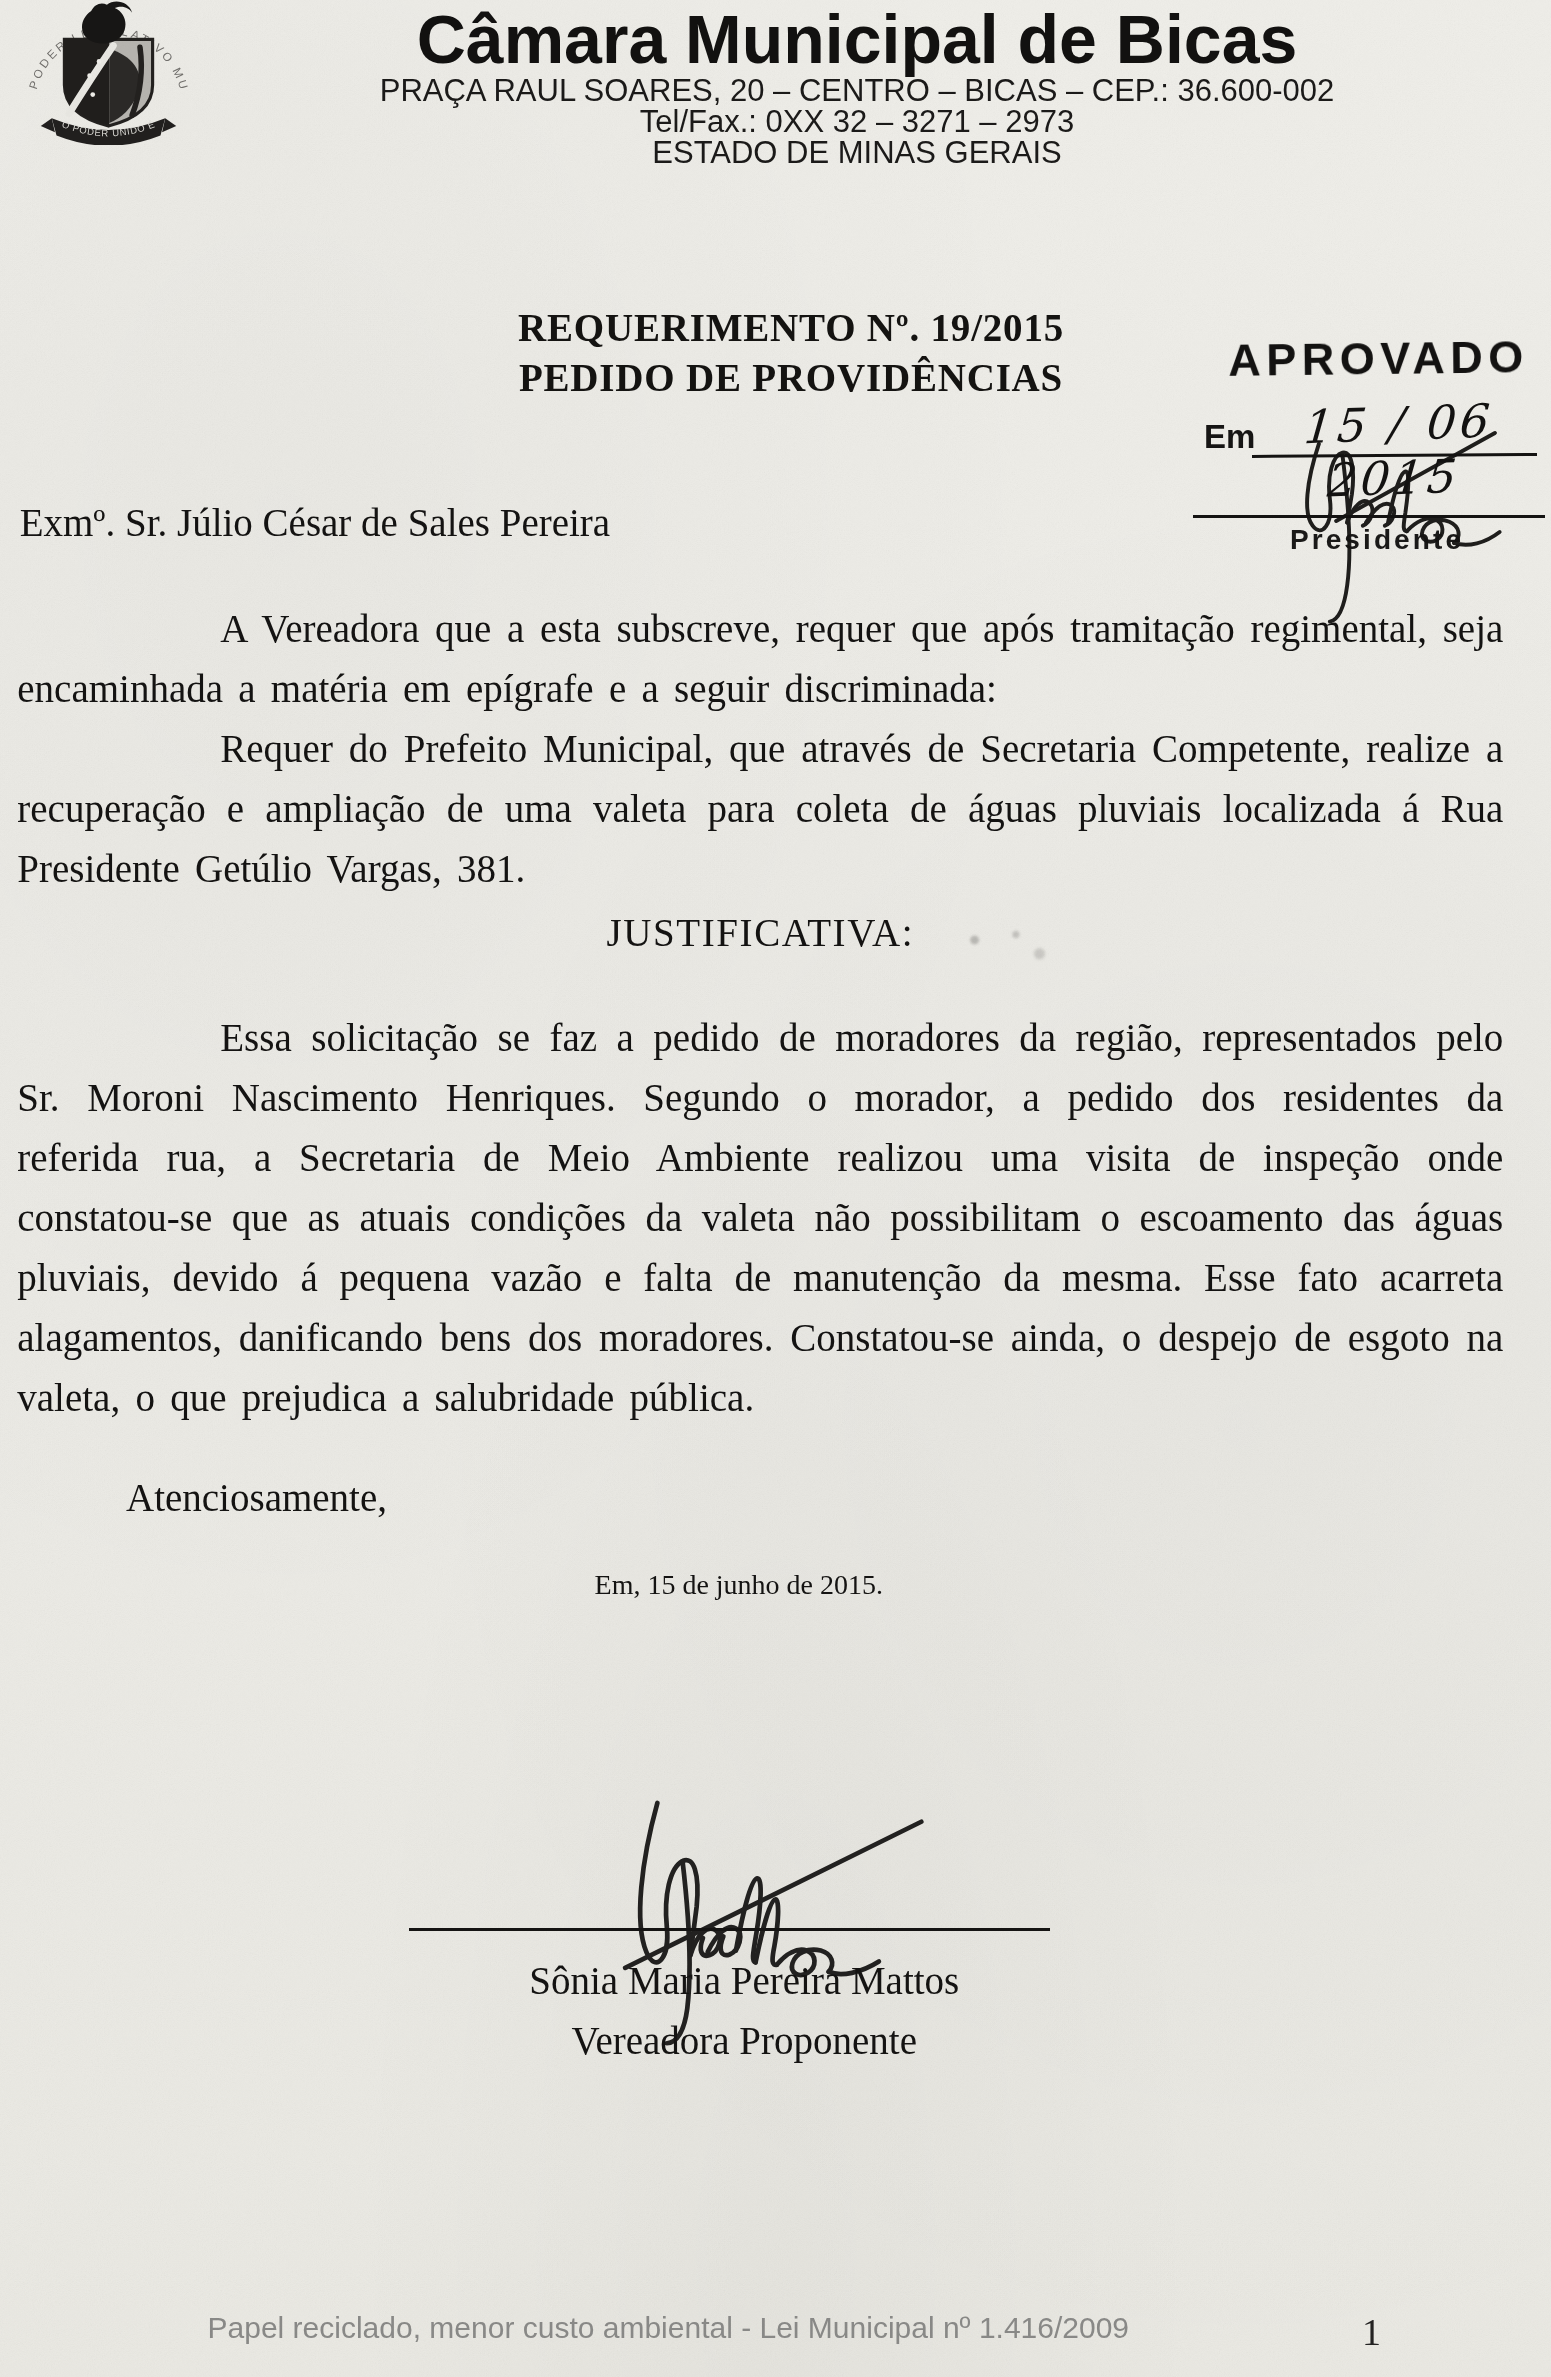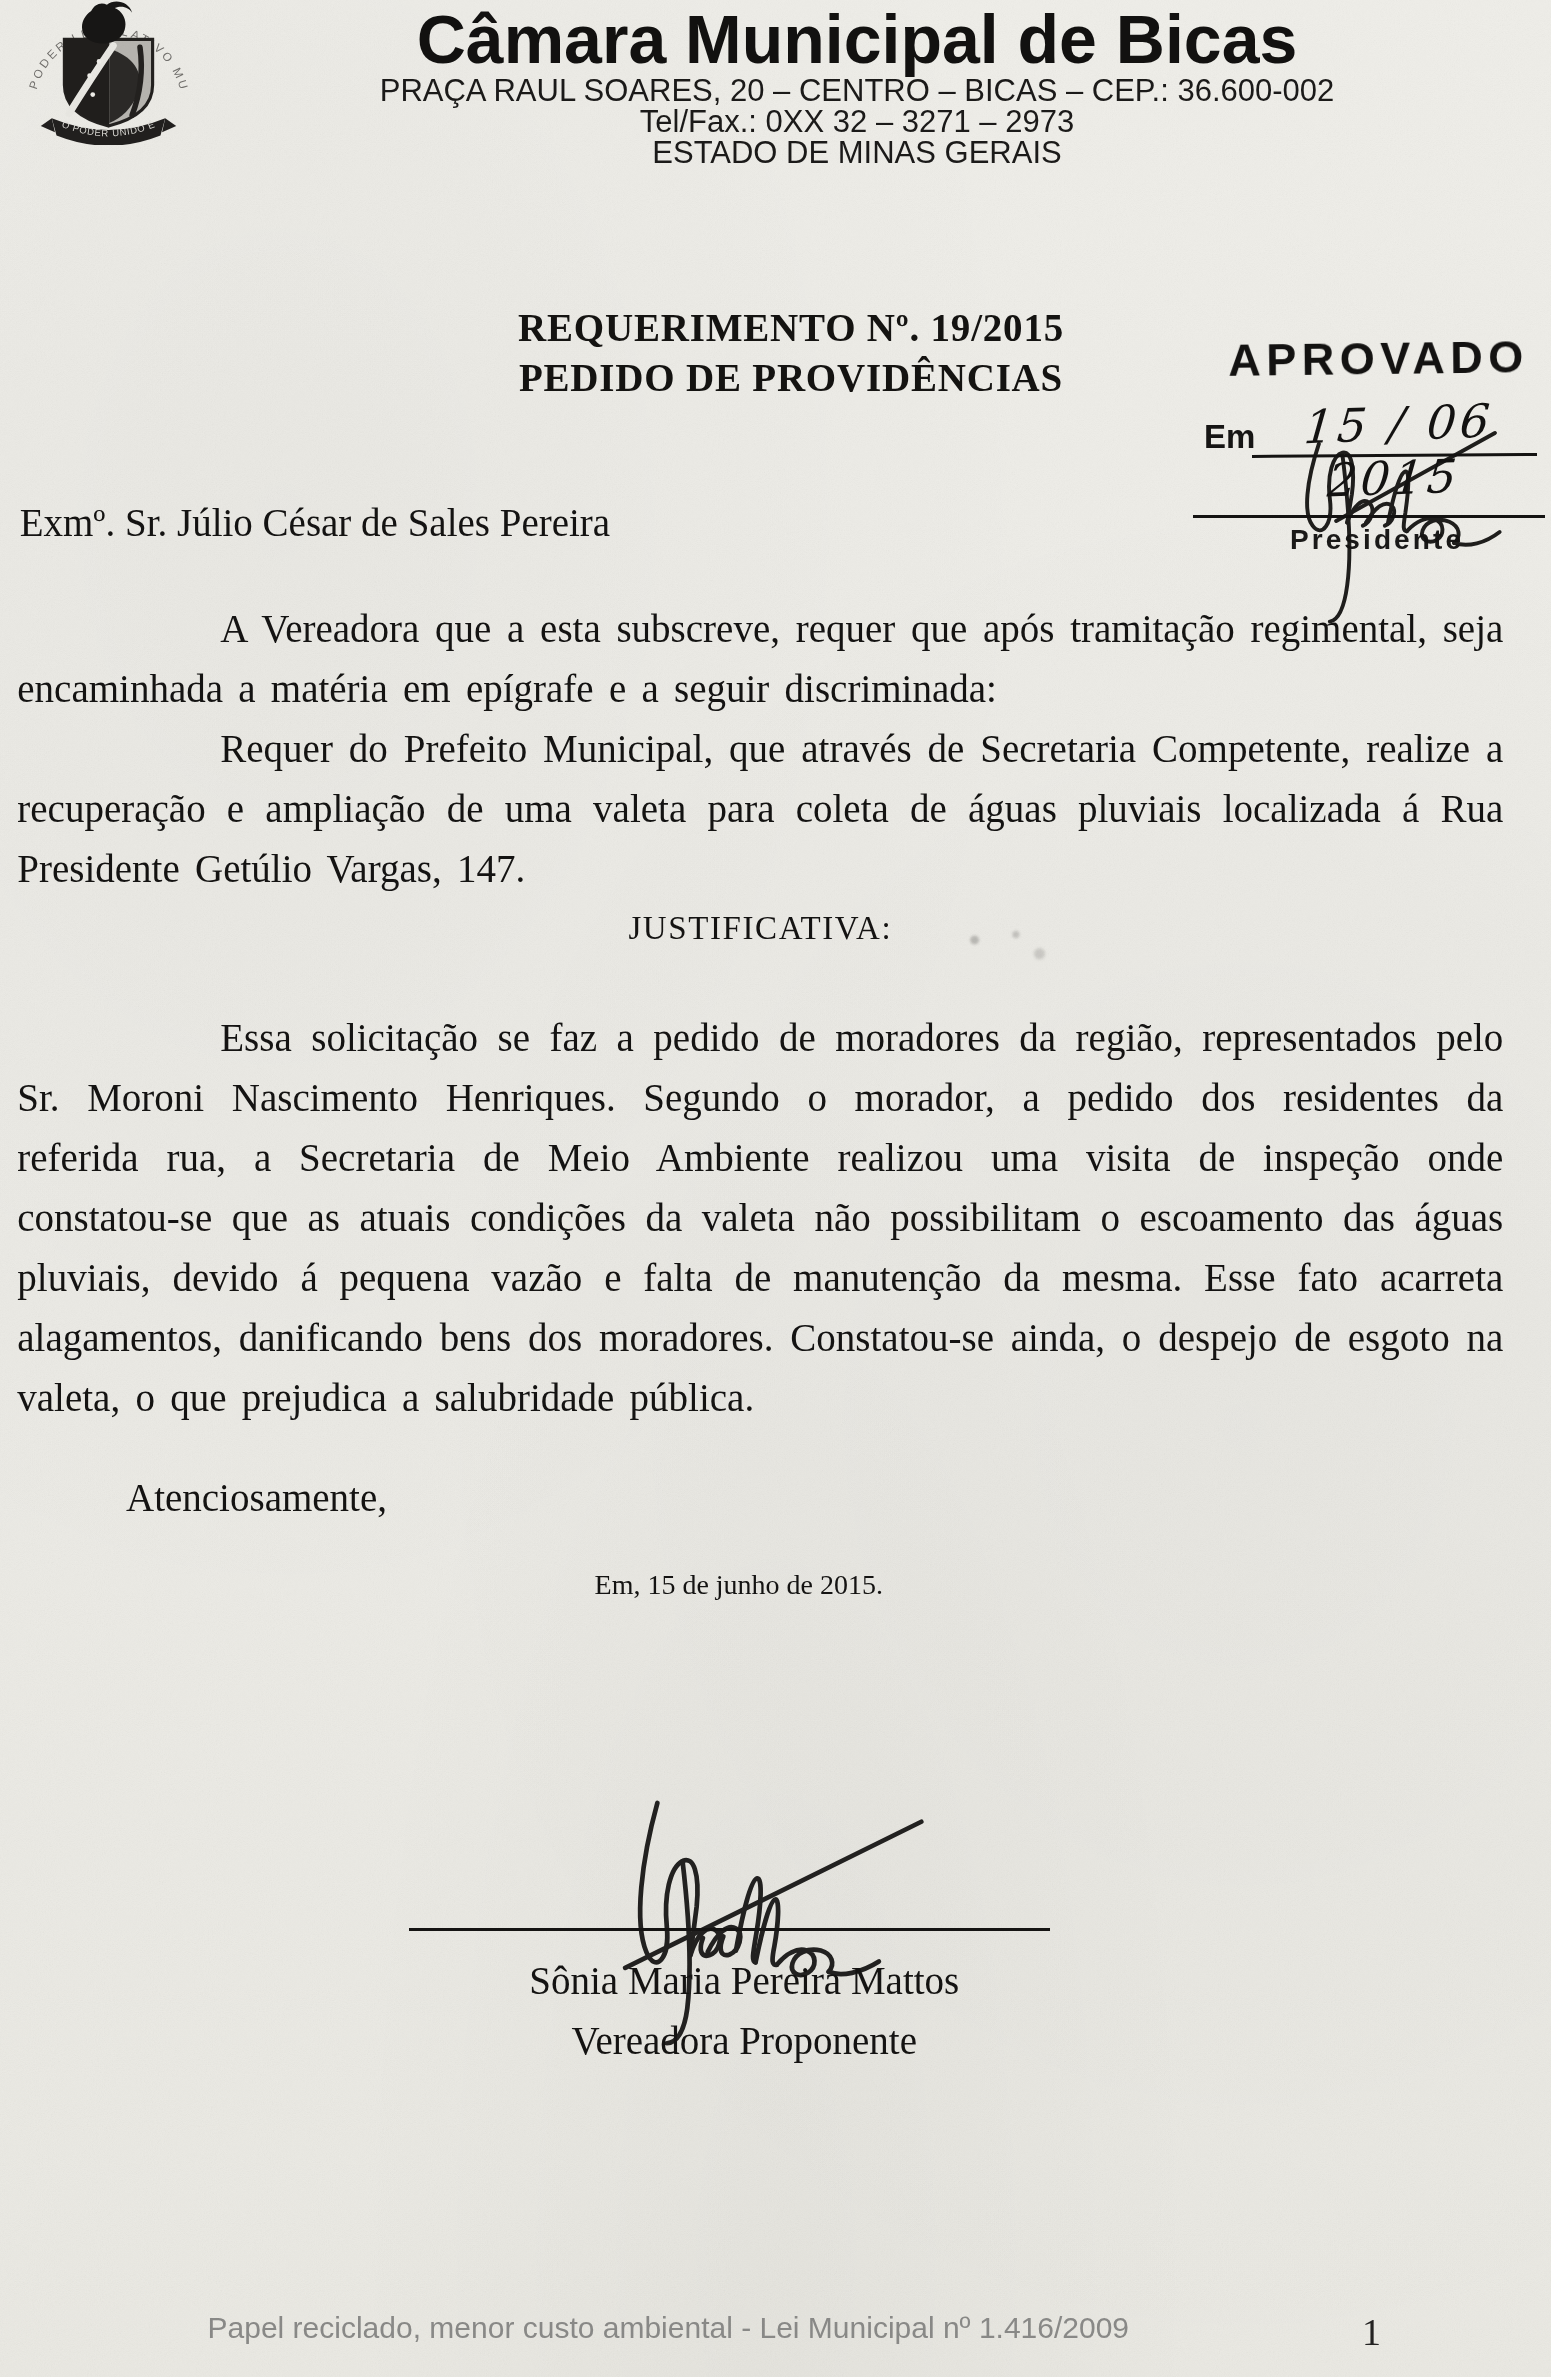--- a/index.html
+++ b/index.html
@@ -33,21 +33,21 @@
   .stamp-em{left:1204px;top:418px;font-family:"Liberation Sans",sans-serif;font-weight:bold;font-size:33px;color:#161514;filter:blur(0.2px);}
   .stamp-date{left:1255px;top:397px;width:283px;text-align:center;font-family:"DejaVu Serif",serif;font-style:italic;font-size:46px;letter-spacing:3.9px;color:#131211;transform:rotate(-2deg) skewX(-7deg);}
   .stamp-underline{left:1252px;top:454px;width:285px;height:3.1px;background:#141312;transform:rotate(-0.4deg);}
   .stamp-line2{left:1193px;top:515px;width:352px;height:3.1px;background:#141312;}
   .stamp-role{left:1275px;top:524px;width:204px;text-align:center;font-family:"Liberation Sans",sans-serif;font-weight:bold;font-size:28px;letter-spacing:3.1px;color:#1a1918;filter:blur(0.3px);}
 
   
   .addressee{left:19.7px;top:458px;font-size:39px;line-height:50px;color:#141312;margin-top:40px;}
   .body-text{left:17.3px;top:599px;width:1486px;font-size:39px;line-height:60px;text-align:justify;word-spacing:5.5px;color:#141312;}
   .body-text p{margin:0;text-indent:203px;}
-  .justificativa{left:17.3px;top:910px;width:1486px;text-align:center;font-size:33px;letter-spacing:1.6px;color:#141312;}
+  .justificativa{left:17.3px;top:910px;width:1486px;text-align:center;font-size:39px;letter-spacing:1.6px;color:#141312;}
   .just-para{top:1008px;}
   .closing{left:126px;top:1475px;font-size:39px;color:#141312;}
   .date-line{left:17.3px;top:1569px;width:1443px;text-align:center;font-size:28px;color:#141312;}
 
   
   .sig-line{left:409px;top:1928px;width:641px;height:3.1px;background:#151413;}
   .sig-name{left:17.3px;top:1951px;width:1454px;text-align:center;font-size:39px;line-height:60px;color:#141312;}
   .sig-role{left:17.3px;top:2011px;width:1454px;text-align:center;font-size:39px;line-height:60px;color:#141312;}
 
   
@@ -124,21 +124,21 @@
       <path d="M88,150 L290,38"></path>
     </g>
   </svg>
 
   <div class="abs addressee">
     <div>Exmº. Sr. Júlio César de Sales Pereira</div>
   </div>
 
   <div class="abs body-text">
     <p>A Vereadora que a esta subscreve, requer que após tramitação regimental, seja encaminhada a matéria em epígrafe e a seguir discriminada:</p>
-    <p>Requer do Prefeito Municipal, que através de Secretaria Competente, realize a recuperação e ampliação de uma valeta para coleta de águas pluviais localizada á Rua Presidente Getúlio Vargas, 147.</p>
+    <p>Requer do Prefeito Municipal, que através de Secretaria Competente, realize a recuperação e ampliação de uma valeta para coleta de águas pluviais localizada á Rua Presidente Getúlio Vargas, 381.</p>
   </div>
 
   <div class="abs justificativa">JUSTIFICATIVA:</div>
   <div class="abs smudge"></div>
 
   <div class="abs body-text just-para">
     <p>Essa solicitação se faz a pedido de moradores da região, representados pelo Sr. Moroni Nascimento Henriques. Segundo o morador, a pedido dos residentes da referida rua, a Secretaria de Meio Ambiente realizou uma visita de inspeção onde constatou-se que as atuais condições da valeta não possibilitam o escoamento das águas pluviais, devido á pequena vazão e falta de manutenção da mesma. Esse fato acarreta alagamentos, danificando bens dos moradores. Constatou-se ainda, o despejo de esgoto na valeta, o que prejudica a salubridade pública.</p>
   </div>
 
   <div class="abs closing">Atenciosamente,</div>

